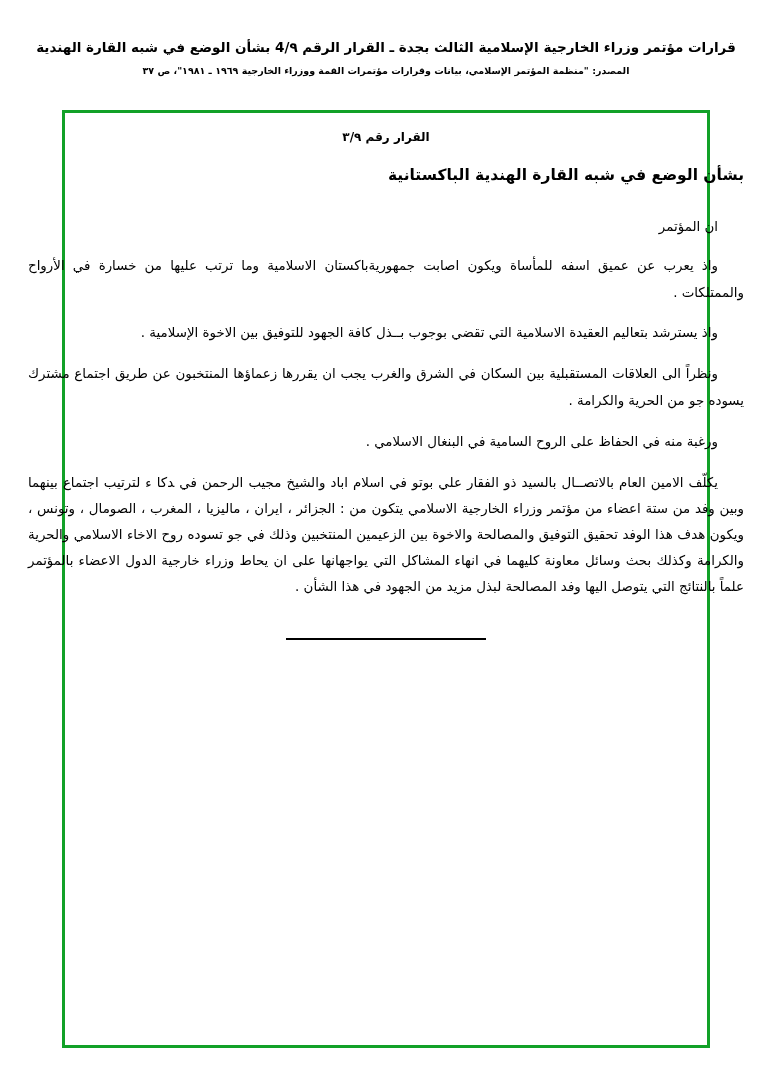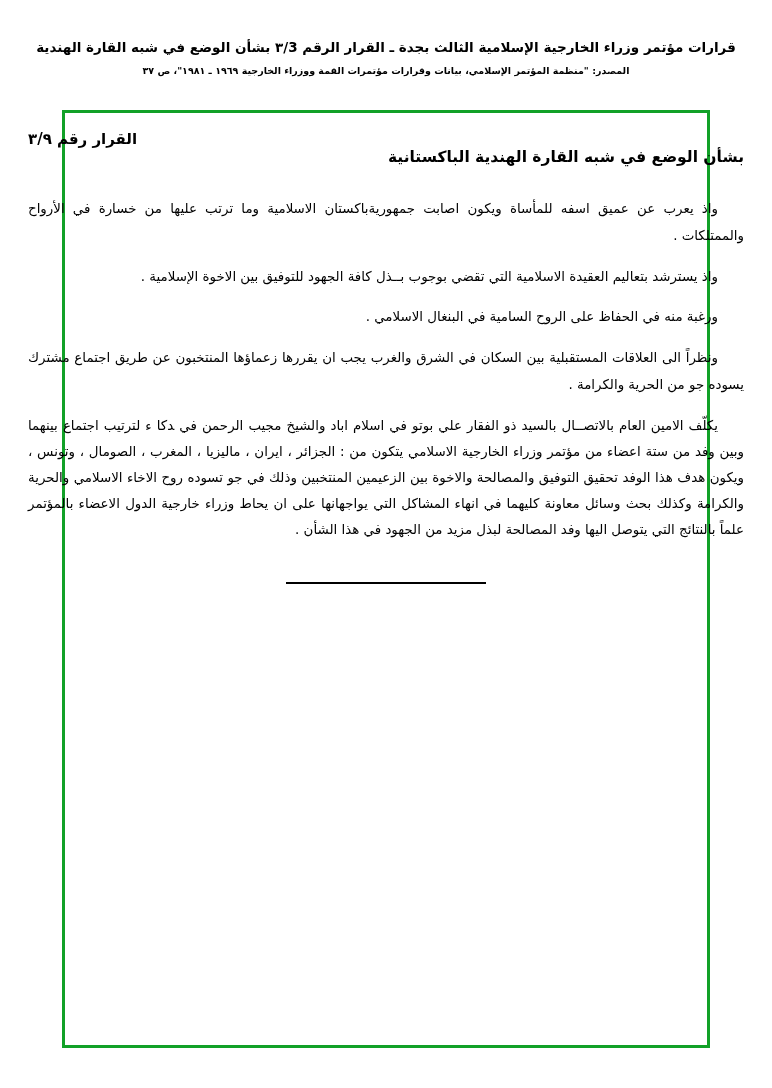--- a/index.html
+++ b/index.html
@@ -67,23 +67,24 @@
   
   .content {
     position: absolute;
     top: 130px;
     right: 28px;
     left: 28px;
     direction: rtl;
     text-align: justify;
   }
   .res-number {
-    text-align: left;
-    font-size: 15px;
+    text-align: center;
+    font-size: 12px;
     font-weight: bold;
+    margin-bottom: 22px;
     font-family: "DejaVu Sans", sans-serif;
   }
   .res-subject {
     text-align: right;
     font-size: 15.5px;
     font-weight: bold;
     margin-bottom: 30px;
     font-family: "DejaVu Sans", sans-serif;
   }
   p.para {
@@ -108,34 +109,35 @@
     background: #000;
     margin: 38px auto 0 auto;
   }
 </style>
 </head>
 <body>
 
 <div class="page">
 
   <div class="doc-header">
-    <div class="title-line">قرارات مؤتمر وزراء الخارجية الإسلامية الثالث بجدة  ـ  القرار الرقم ٣/3 بشأن الوضع في شبه القارة الهندية</div>
+    <div class="title-line">قرارات مؤتمر وزراء الخارجية الإسلامية الثالث بجدة  ـ  القرار الرقم 4/٩ بشأن الوضع في شبه القارة الهندية</div>
     <div class="source-line">المصدر: "منظمة المؤتمر الإسلامي، بيانات وقرارات مؤتمرات القمة ووزراء الخارجية ١٩٦٩ ـ ١٩٨١"، ص ٣٧</div>
   </div>
 
   <div class="frame" style="border-color: rgb(18, 161, 40);">
     <div class="frame-inner"></div>
   </div>
 
   <div class="content">
     <div class="res-number">القرار رقم ٣/٩</div>
     <div class="res-subject">بشأن الوضع في شبه القارة الهندية الباكستانية</div>
 
+    <p class="para tight">ان المؤتمر</p>
     <p class="para">واذ يعرب عن عميق اسفه للمأساة ويكون اصابت جمهوريةباكستان الاسلامية وما ترتب عليها من خسارة في الأرواح والممتلكات .</p>
     <p class="para">واذ يسترشد بتعاليم العقيدة الاسلامية التي تقضي بوجوب بــذل كافة الجهود للتوفيق بين الاخوة الإسلامية .</p>
+    <p class="para">ونظراً الى العلاقات المستقبلية بين السكان في الشرق والغرب يجب ان يقررها زعماؤها المنتخبون عن طريق اجتماع مشترك يسوده جو من الحرية والكرامة .</p>
     <p class="para">ورغبة منه في الحفاظ على الروح السامية في البنغال الاسلامي .</p>
-    <p class="para">ونظراً الى العلاقات المستقبلية بين السكان في الشرق والغرب يجب ان يقررها زعماؤها المنتخبون عن طريق اجتماع مشترك يسوده جو من الحرية والكرامة .</p>
     <p class="para last-block">يكلّف الامين العام بالاتصــال بالسيد  ذو الفقار علي بوتو في اسلام اباد والشيخ مجيب الرحمن في ﺪﻛﺎ ﺀ لترتيب اجتماع بينهما وبين وفد من ستة اعضاء من مؤتمر وزراء الخارجية الاسلامي يتكون من : الجزائر ، ايران ، ماليزيا ، المغرب ، الصومال ، وتونس ، ويكون هدف هذا الوفد تحقيق التوفيق والمصالحة والاخوة بين الزعيمين المنتخبين وذلك في جو تسوده روح الاخاء الاسلامي والحرية والكرامة وكذلك بحث وسائل معاونة كليهما في انهاء المشاكل التي يواجهانها على ان يحاط وزراء خارجية الدول الاعضاء بالمؤتمر علماً بالنتائج التي يتوصل اليها وفد المصالحة لبذل مزيد من الجهود في هذا الشأن .</p>
 
     <div class="rule"></div>
   </div>
 
 </div>
 
 </body></html>

